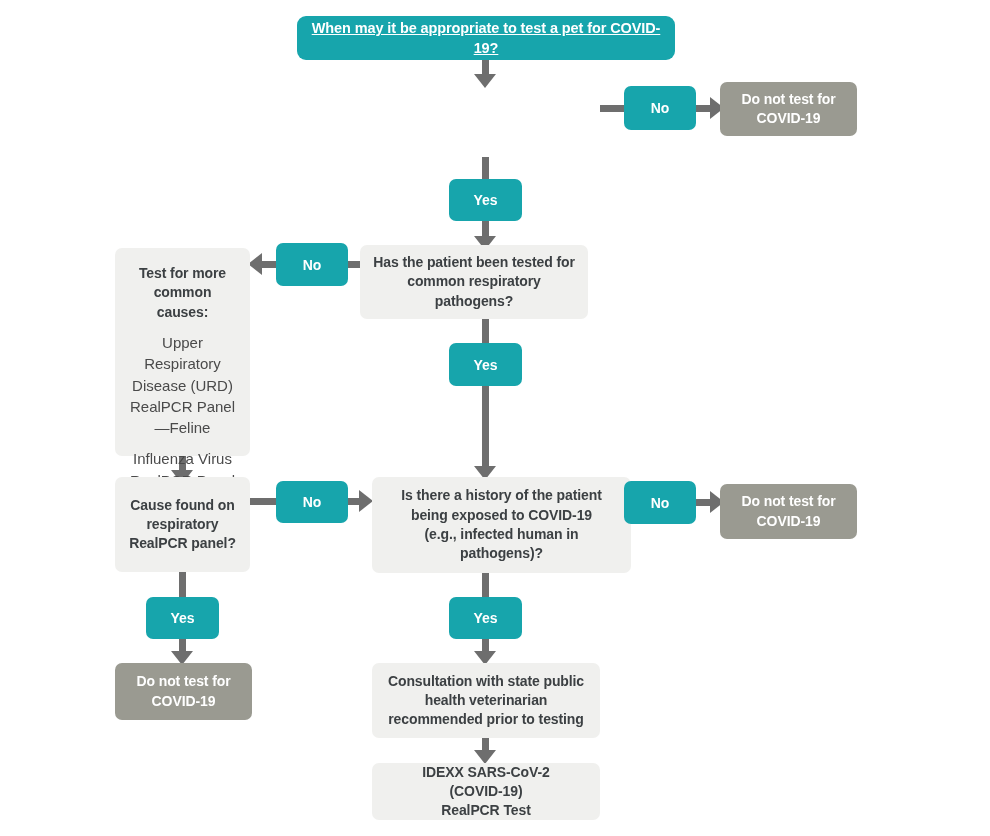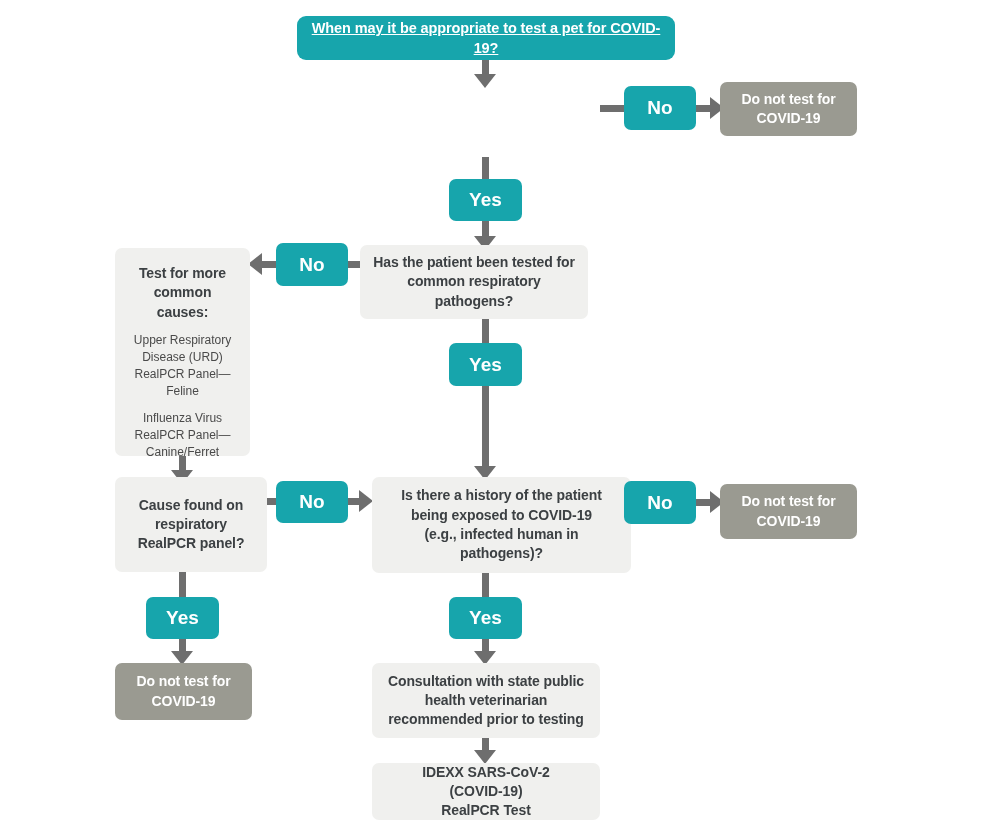--- a/index.html
+++ b/index.html
@@ -56,35 +56,35 @@
   
   .pill{
     position:absolute;
     box-sizing:border-box;
     display:flex;
     align-items:center;
     justify-content:center;
     background:#17a5ac;
     color:#ffffff;
     font-weight:bold;
-    font-size:19px;
+    font-size:14px;
     border-radius:7px;
     z-index:5;
   }
 
   
   .n-list{
     background:#f0f0ee;
     color:#3c4043;
     justify-content:flex-start;
     padding:16px 14px 14px 14px;
   }
   .n-list .ttl{font-size:14px;margin-bottom:10px;}
   .n-list .li{
-    font-size:12px;
+    font-size:15px;
     line-height:1.42;
     color:#4a4a4a;
     font-weight:normal;
     margin-bottom:10px;
   }
   .n-list .li:last-child{margin-bottom:0;}
   .v-line{position:absolute;background:#6e6e6e;width:7px;z-index:1;}
   .h-line{position:absolute;background:#6e6e6e;height:7px;z-index:1;}
   .arrow-d{
     position:absolute;width:0;height:0;
@@ -168,21 +168,21 @@
   <div class="v-line" style="left:179px;top:456px;width:7px;height:16px;"></div>
   <div class="arrow-d" style="left:171px;top:470px;"></div>
 
   <div class="v-line" style="left:482px;top:319px;width:7px;height:24px;"></div>
   <div class="pill" style="left:449px;top:343px;width:73px;height:43px;">
     <span>Yes</span>
   </div>
   <div class="v-line" style="left:482px;top:386px;width:7px;height:82px;"></div>
   <div class="arrow-d" style="left:474px;top:466px;"></div>
 
-  <div class="node n-question" style="left:115px;top:477px;width:152px;height:95px;padding:0 8px;">
+  <div class="node n-question" style="left:115px;top:477px;width:135px;height:95px;padding:0 8px;">
     <div class="ttl">
       <span>Cause found on</span><br>
       <span>respiratory</span><br>
       <span>RealPCR panel?</span>
     </div>
   </div>
 
   <div class="h-line" style="left:250px;top:498px;width:26px;height:7px;"></div>
   <div class="pill" style="left:276px;top:481px;width:72px;height:42px;">
     <span>No</span>

